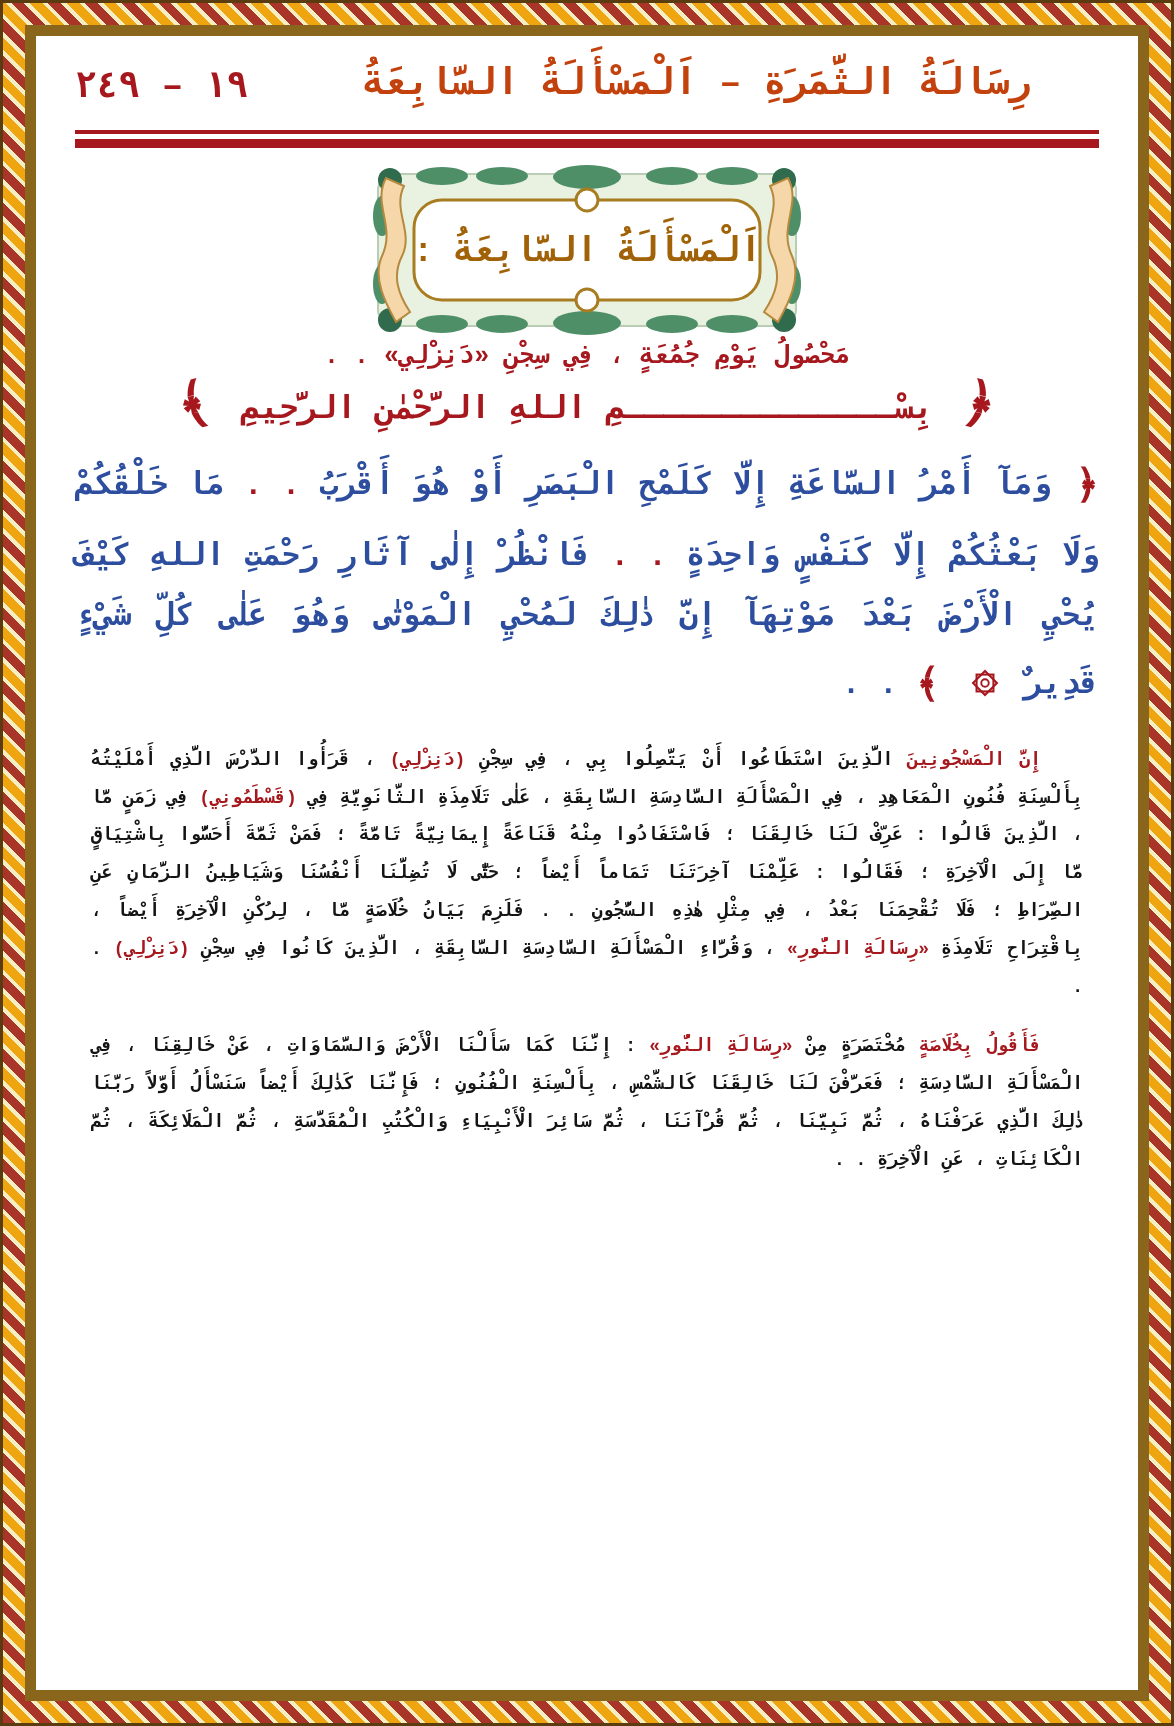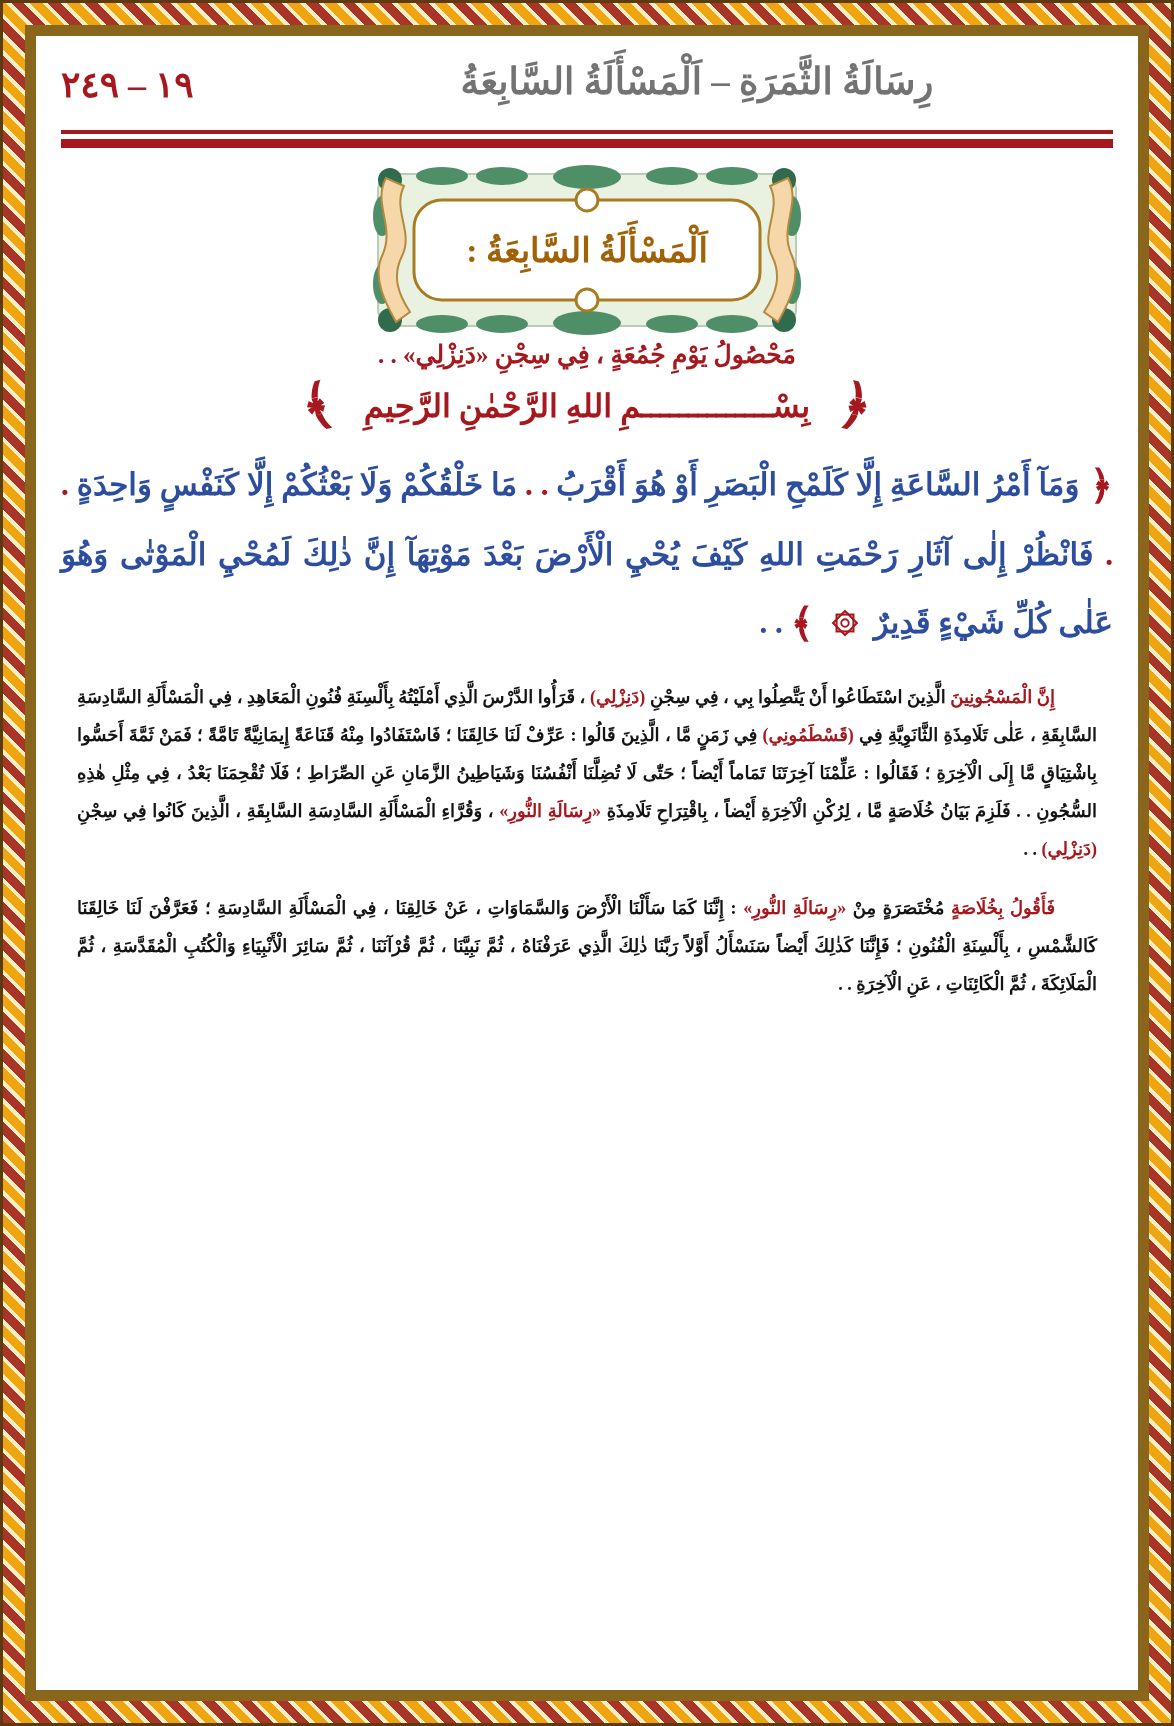--- a/index.html
+++ b/index.html
@@ -11,31 +11,31 @@
     width:100%; height:100%; box-sizing:border-box;
     border:22px solid #e8b021;
     border-image: repeating-linear-gradient(45deg,#a93528 0 9px,#f4eec2 9px 13px,#efa50f 13px 22px,#f4eec2 22px 26px) 22 repeat;
   }
   .inner-frame {
     width:100%; height:100%; box-sizing:border-box;
     border:11px solid #8a651c; background:#ffffff;
   }
   .content {
     height:100%; box-sizing:border-box;
-    padding:24px 25px 0;
+    padding:24px 39px 0;
     direction:rtl;
-    font-family:Liberation Serif, serif;
+    font-family:Liberation Mono, monospace;
     font-weight:bold; color:#141414;
   }
   .red   { color:#a6181e; }
   .blue  { color:#2d4e9e; }
   .black { color:#141414; }
 
   .header { position:relative; padding-left:220px; text-align:center; height:58px; }
-  .header-title { font-size:37px; color:#737373; white-space:nowrap;margin-top:16px; }
+  .header-title { font-size:37px; color:#c2410c; white-space:nowrap;margin-top:16px; }
   .page-ref { position:absolute; left:0; top:4px; font-size:36px; color:#a6181e; }
 
   .rules { margin-top:12px; }
   .rule-thin  { height:4px; background:#a6181e; }
   .rule-thick { height:9px; background:#a6181e; margin-top:5px; }
 
   .cartouche { width:470px; height:172px; margin:16px auto 0; position:relative; }
   .cart-svg { position:absolute; inset:0; width:100%; height:100%; }
   .cartouche-title {
     position:absolute; inset:0; display:flex; align-items:center; justify-content:center;

